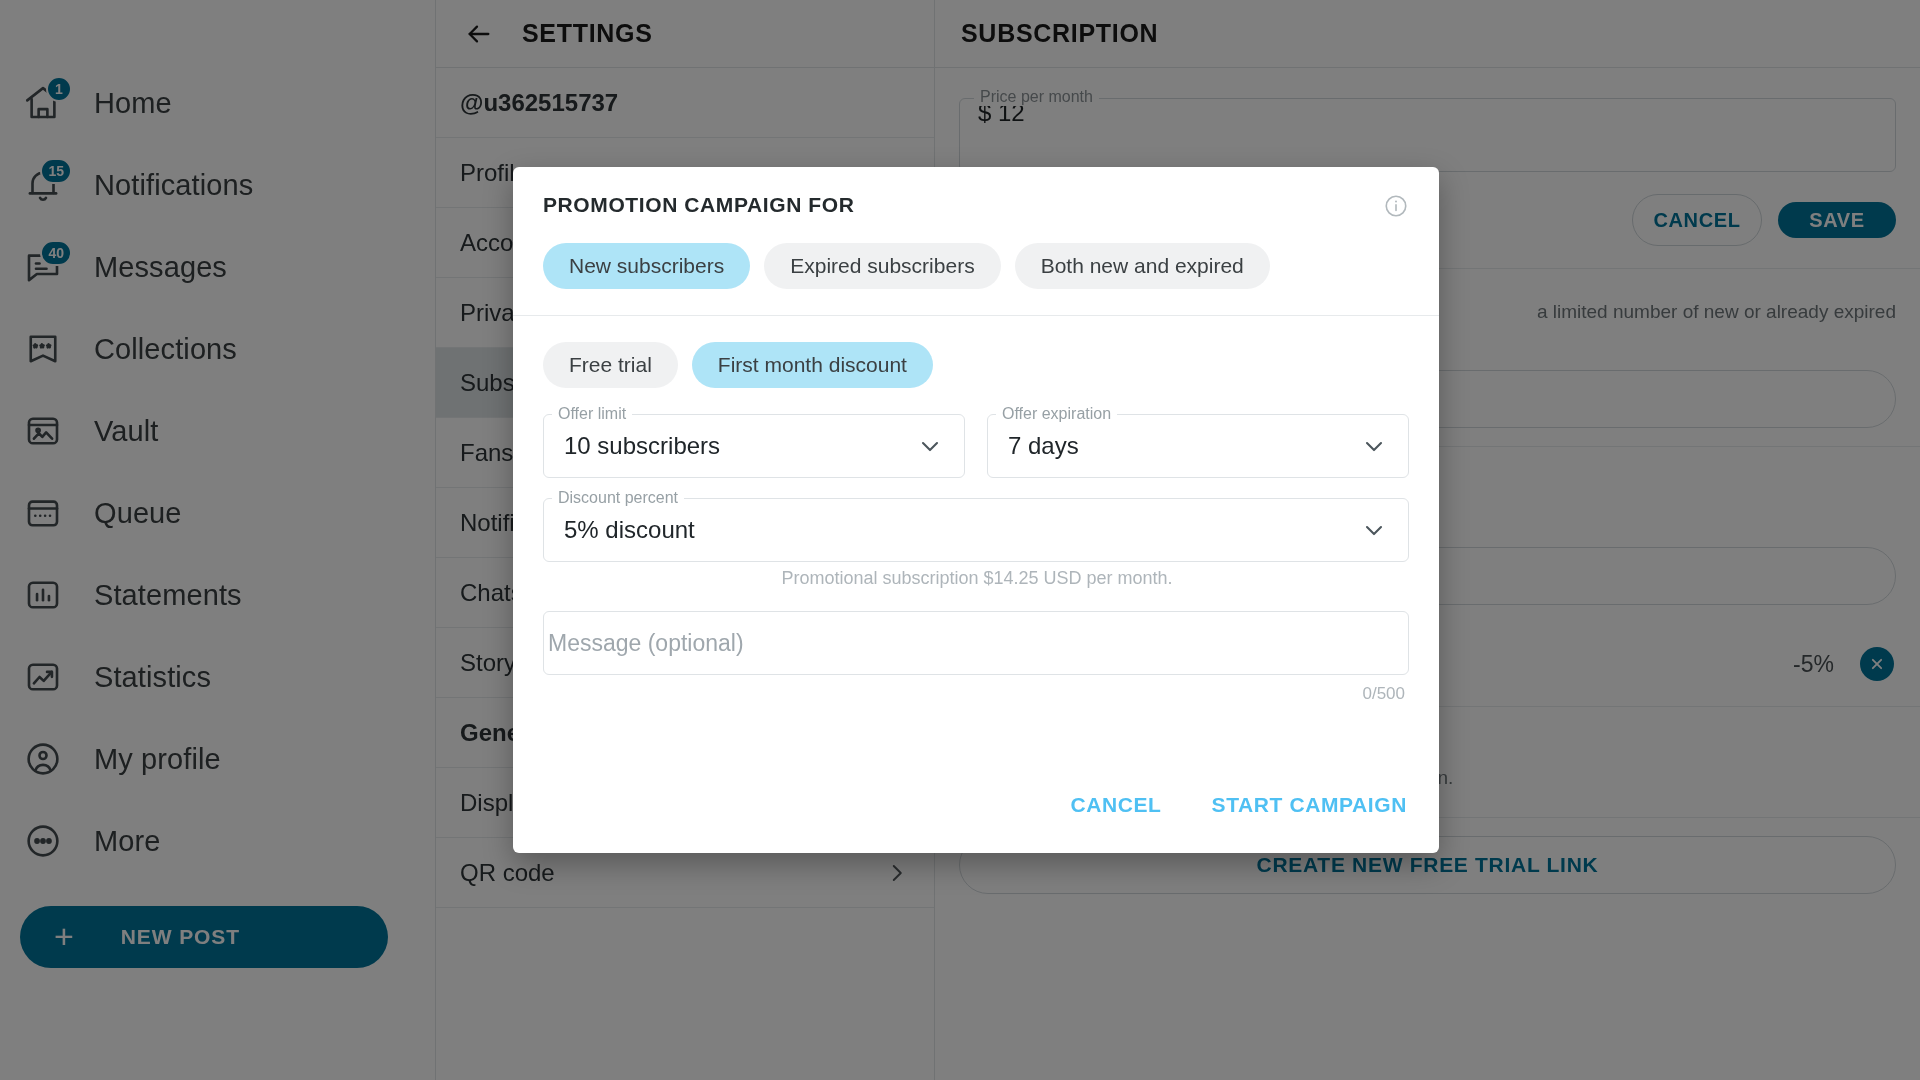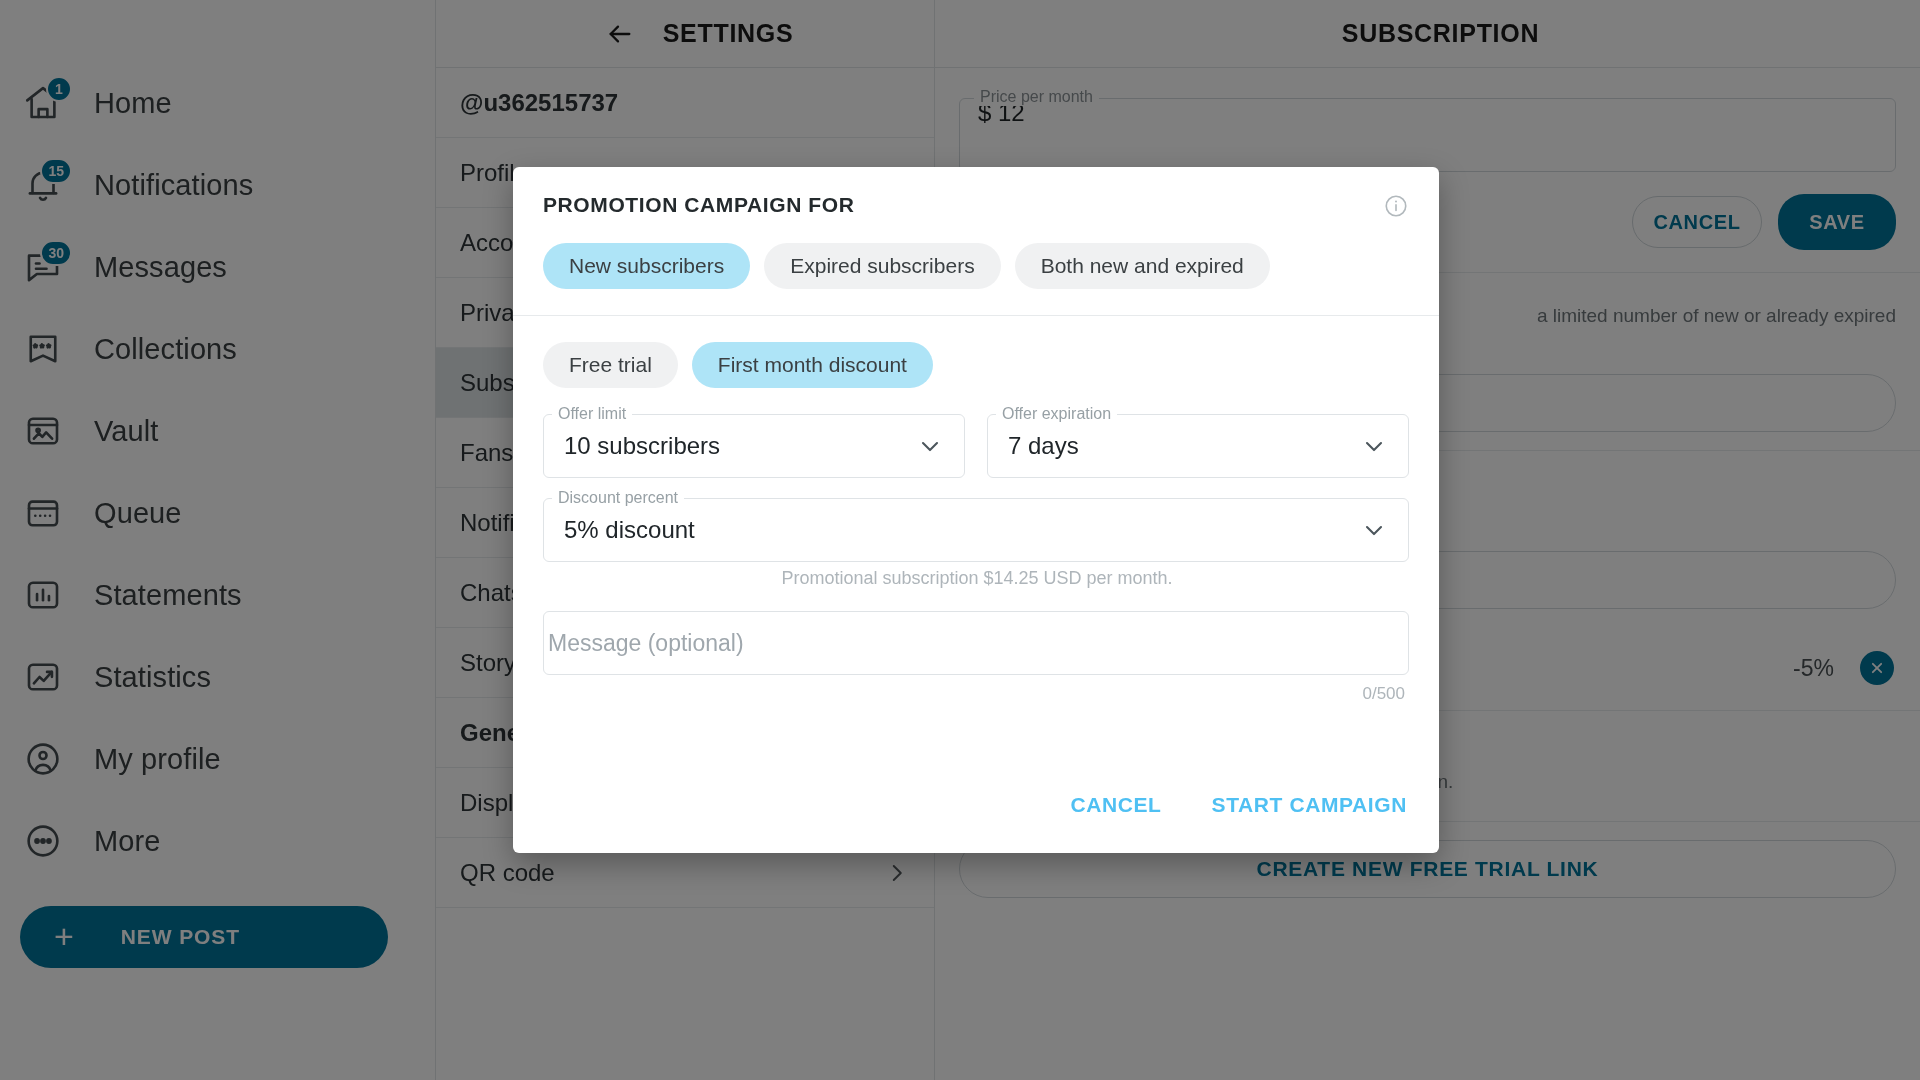--- a/index.html
+++ b/index.html
@@ -93,21 +93,20 @@
     border-left: 1px solid #e0e4e7;
     border-right: 1px solid #e0e4e7;
     background: #fff;
   }
   .col-header {
     height: 68px;
     display: flex; align-items: center;
     gap: 26px;
     padding-left: 26px;
     border-bottom: 1px solid #e0e4e7;
-    justify-content: center;
   }
   .back-arrow { width: 34px; height: 34px; display:flex; align-items:center; justify-content:center; }
   .col-title {
     font-size: 25px; font-weight: 700; letter-spacing: .7px;
     color: #1a1a1a;
   }
   .settings-row {
     height: 70px;
     display: flex; align-items: center; justify-content: space-between;
     padding: 0 24px;
@@ -153,21 +152,21 @@
   .btn-outline {
     height: 52px; min-width: 130px;
     border: 1px solid #cfd6da;
     border-radius: 26px;
     background: #fff;
     color: #00749a;
     font-size: 20px; font-weight: 700; letter-spacing: .6px;
     font-family: inherit; cursor: pointer;
   }
   .btn-filled {
-    height: 56px; min-width: 118px;
+    height: 36px; min-width: 118px;
     border: none; border-radius: 26px;
     background: #00749a; color: #fff;
     font-size: 20px; font-weight: 700; letter-spacing: .6px;
     font-family: inherit; cursor: pointer;
   }
   .desc-block { padding: 22px 24px 26px 24px; }
   .desc-title { font-size: 24px; font-weight: 700; color: #1f2427; }
   .desc-sub { font-size: 19px; color: #6f777b; margin-top: 8px; line-height: 1.4; }
   .wide-link-btn {
     margin: 18px 24px;
@@ -329,21 +328,21 @@
         <span class="nav-label">Notifications</span>
       </div>
 
       <div class="nav-item">
         <span class="nav-icon">
           <svg width="42" height="42" viewBox="0 0 24 24" fill="none" stroke="#454c50" stroke-width="1.5" stroke-linecap="round" stroke-linejoin="round">
               <path d="M4 5.5h16v10.5H8.5L4 19.5z"></path>
               <path d="M8 10h2"></path>
               <path d="M8 13h6"></path>
             </svg>
-          <span class="badge">30</span>
+          <span class="badge">40</span>
         </span>
         <span class="nav-label">Messages</span>
       </div>
 
       <div class="nav-item">
         <span class="nav-icon">
           <svg width="42" height="42" viewBox="0 0 24 24" fill="none" stroke="#454c50" stroke-width="1.5" stroke-linecap="round" stroke-linejoin="round">
               <path d="M5 5h14v14l-7-3.2L5 19z"></path>
               <path d="M8.2 10.2h.01M12 10.2h.01M15.8 10.2h.01"></path>
               <path d="M7.6 9.4l.6 1.6-1.4-1h1.7l-1.4 1zM11.4 9.4l.6 1.6-1.4-1h1.7l-1.4 1zM15.2 9.4l.6 1.6-1.4-1h1.7l-1.4 1z"></path>

